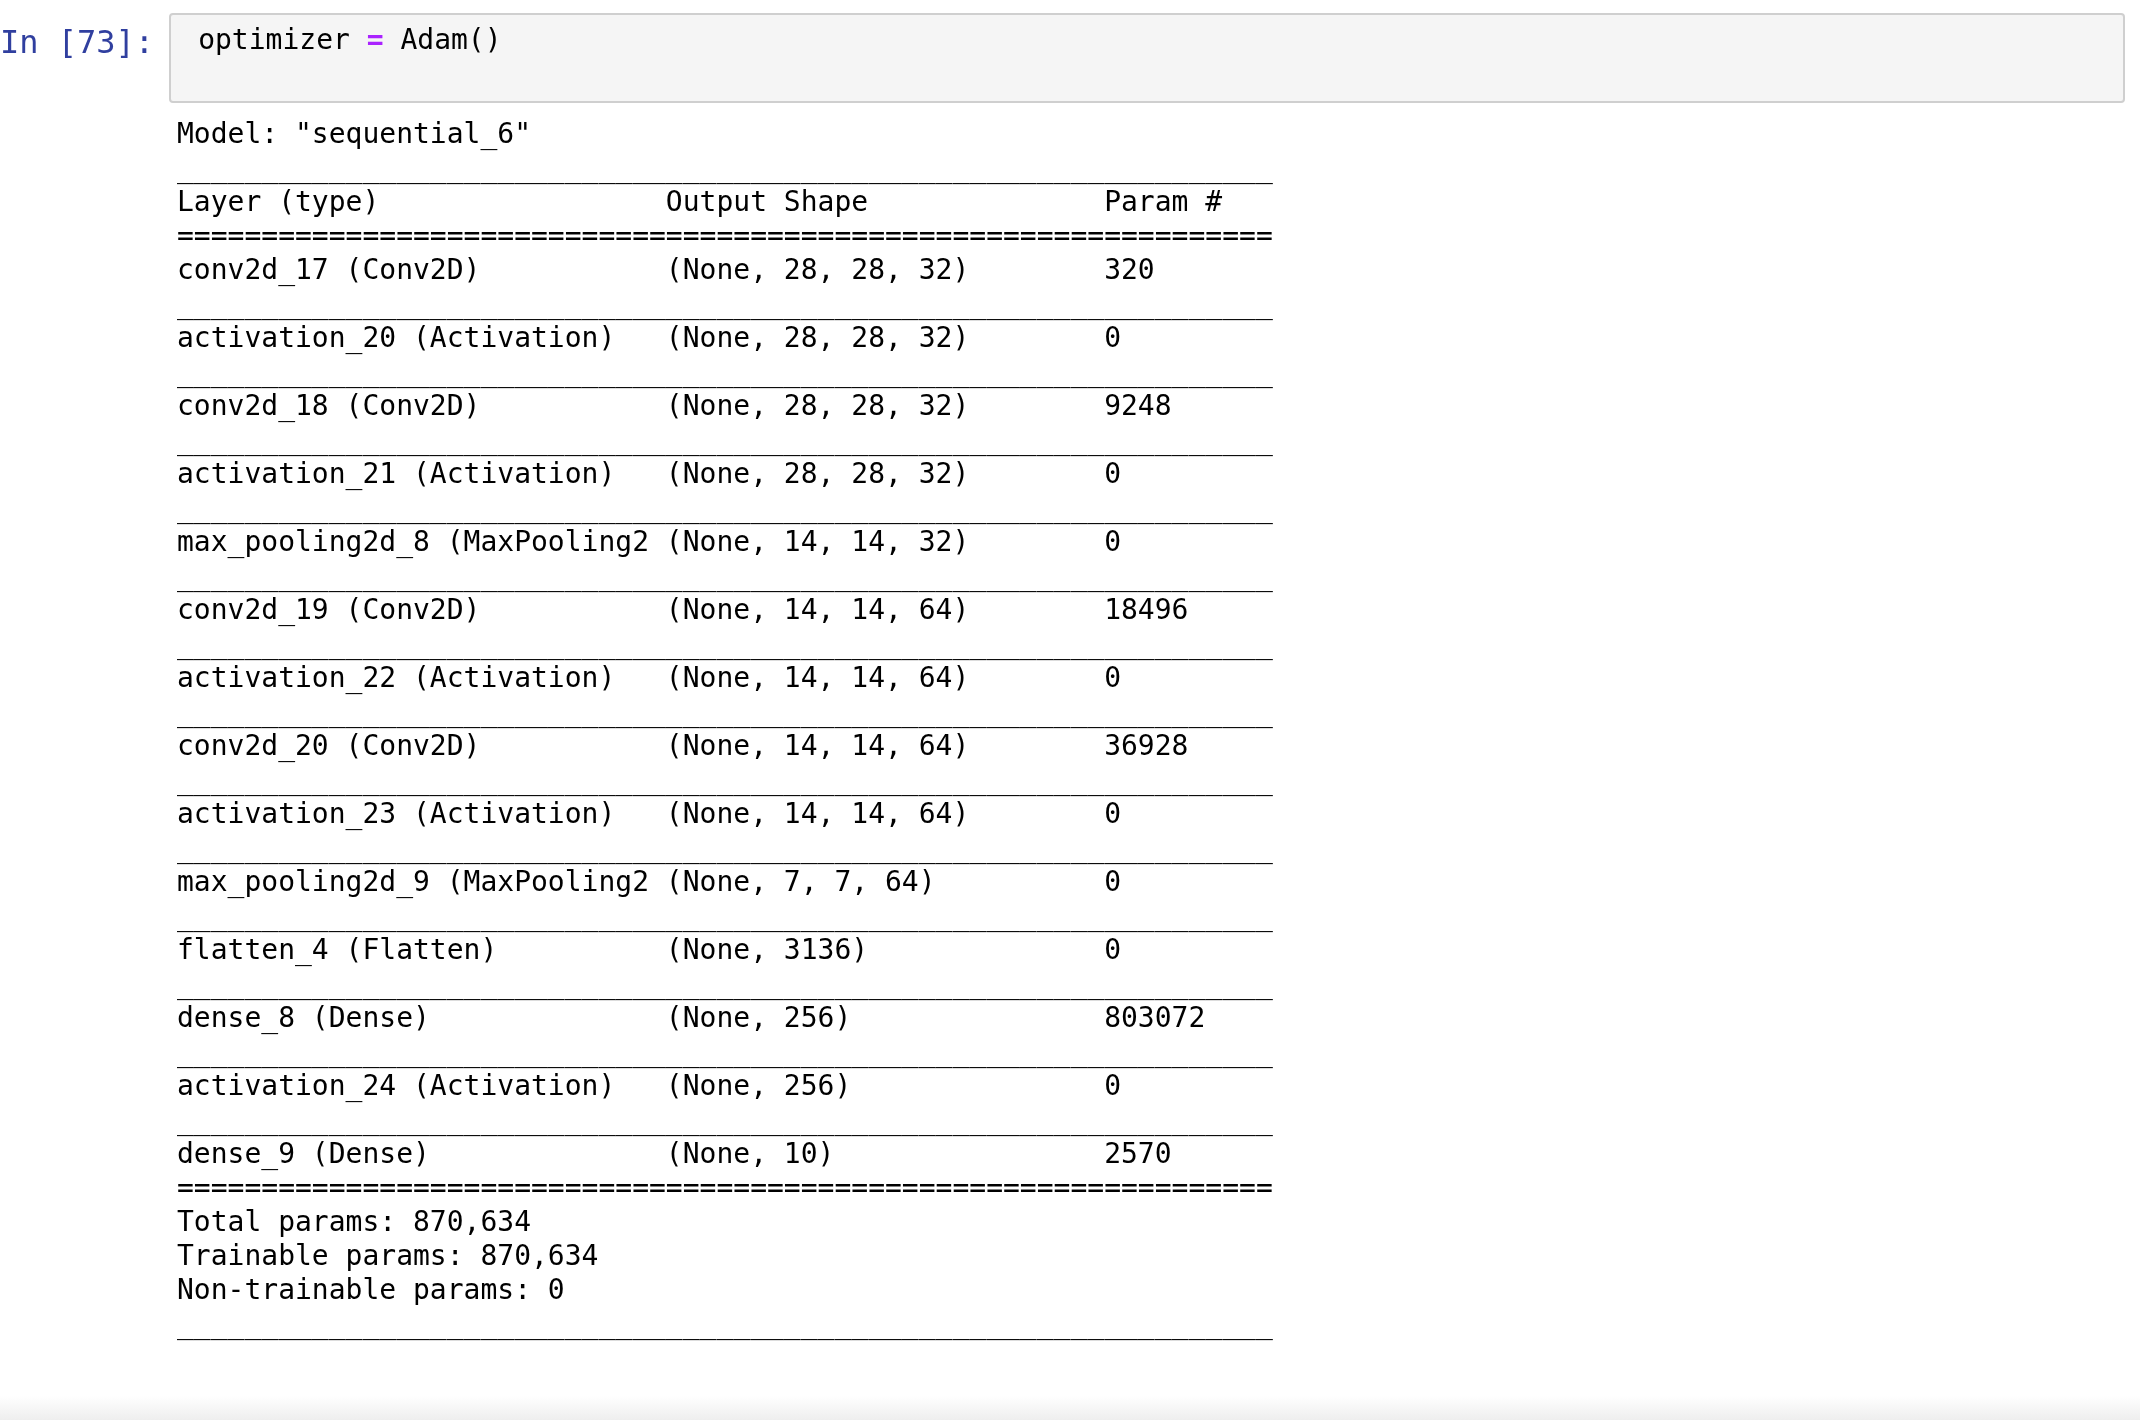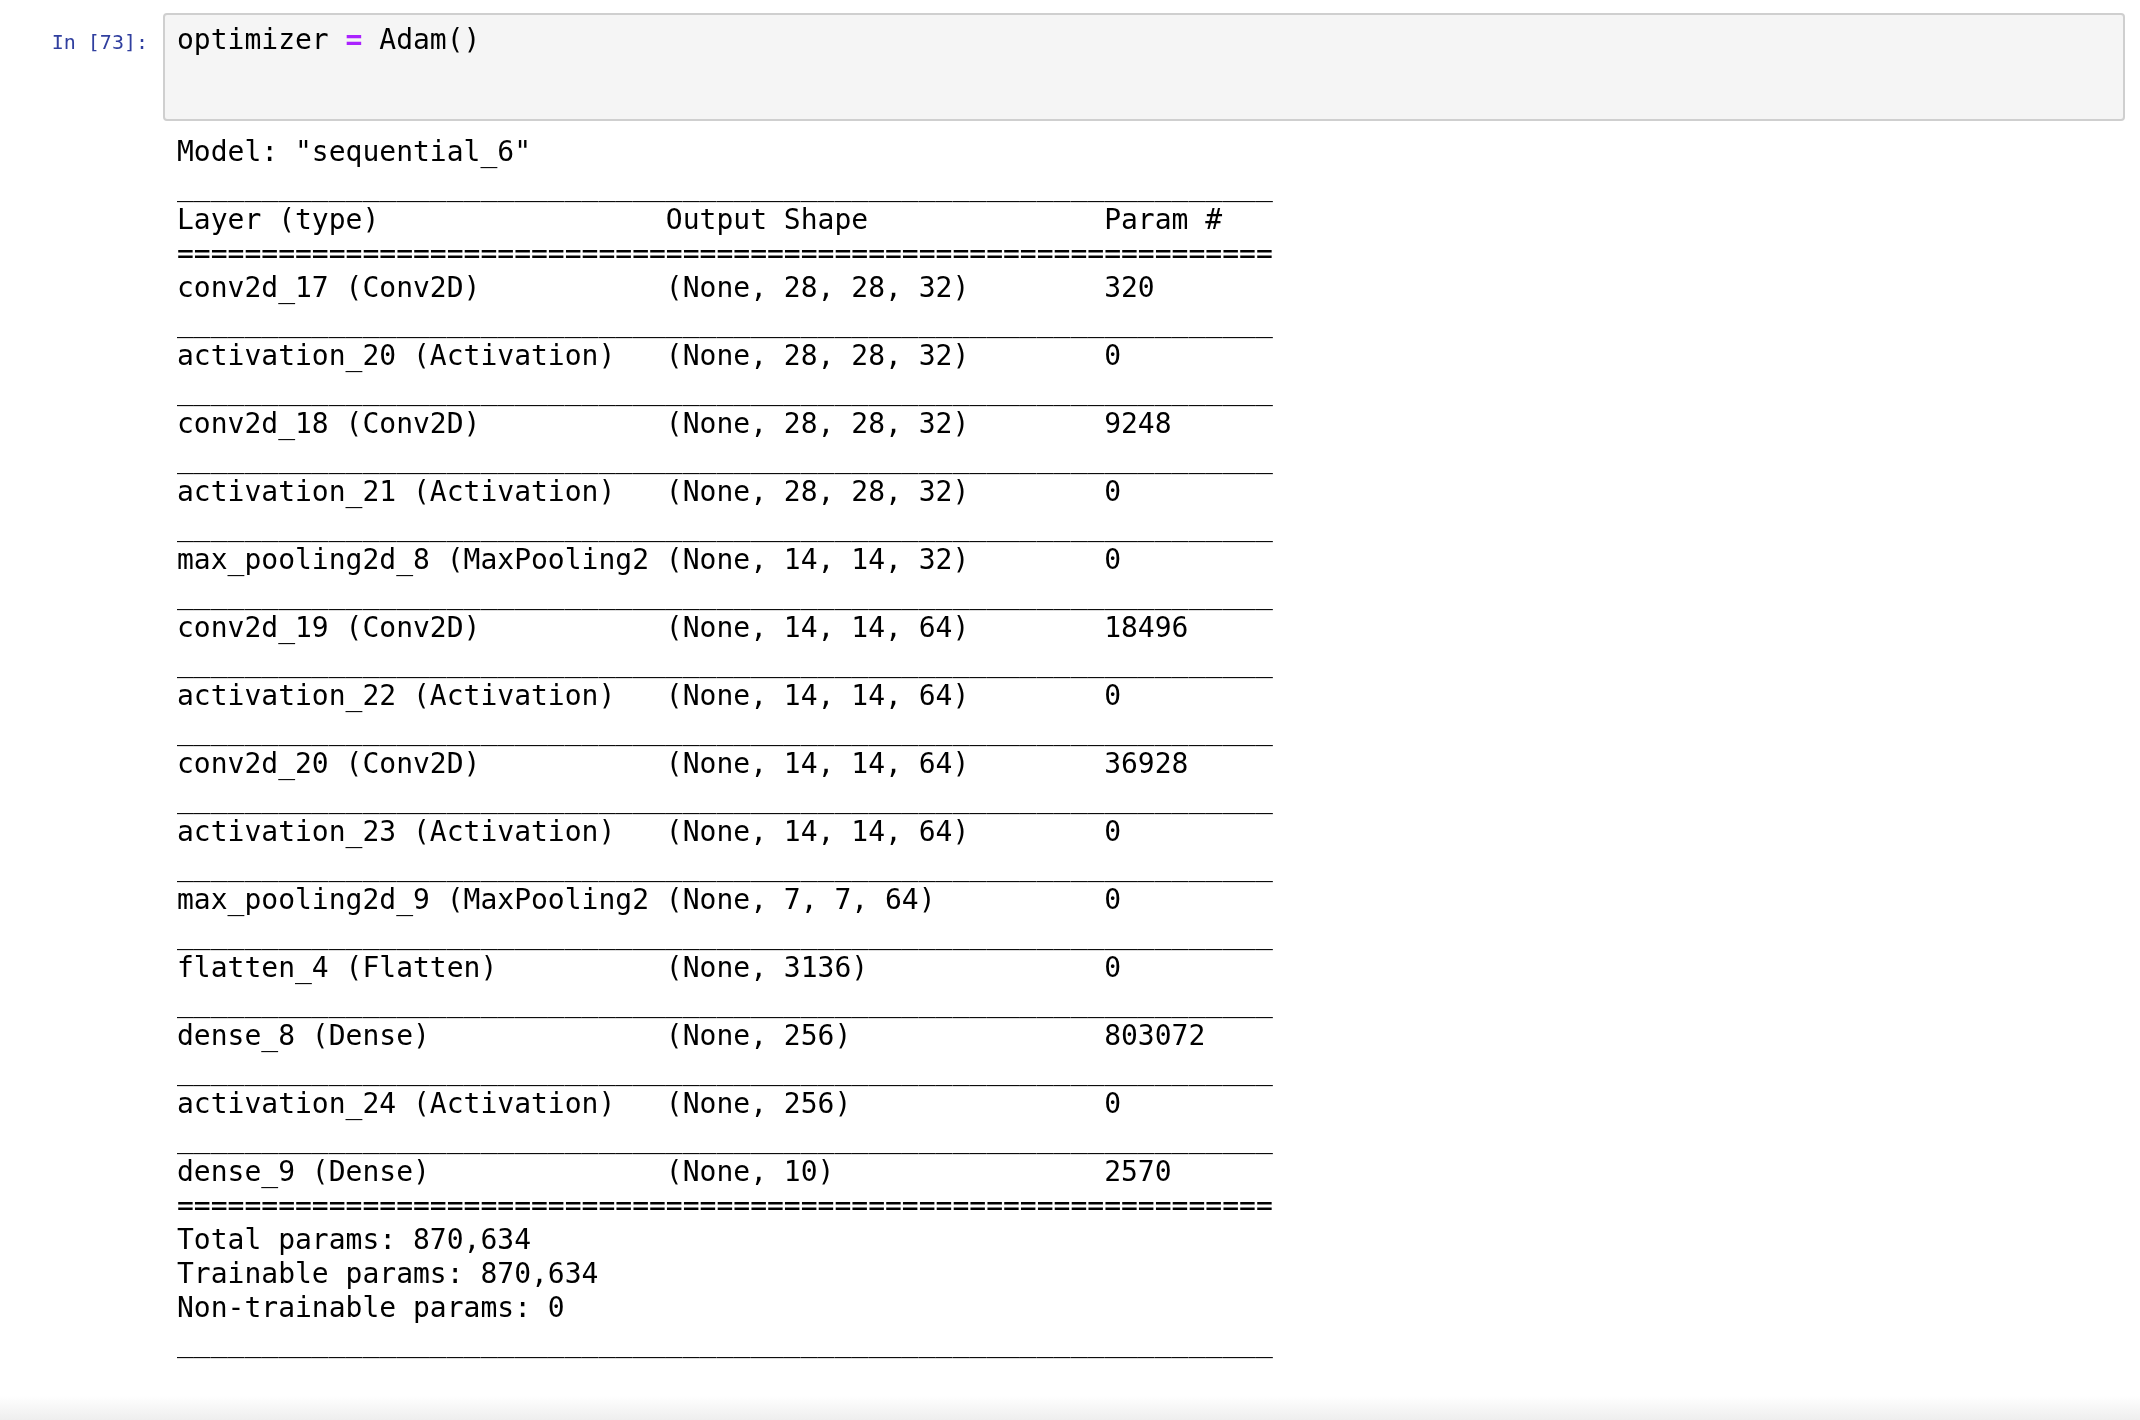--- a/index.html
+++ b/index.html
@@ -21,40 +21,41 @@
     padding-top: 13px;
   }
   .prompt-col {
     flex: 0 0 163px;
     box-sizing: border-box;
     text-align: right;
     padding: 12px 15px 0 0;
   }
   .prompt {
     font-family: "DejaVu Sans Mono", monospace;
-    font-size: 20px;
+    font-size: 32px;
     line-height: 34px;
     color: var(--prompt-blue, #303F9F);
     white-space: pre;
   }
   .input-box {
     flex: 1 1 auto;
     margin-right: 15px;
     border: 2px solid var(--cell-border, #cfcfcf);
     border-radius: 4px;
     background: var(--cell-bg, #f5f5f5);
     overflow: hidden;
   }
   .code-area {
-    padding: 8px 12px 28px 12px;
+    padding: 8px 12px 10px 12px;
     font-family: "DejaVu Sans Mono", monospace;
     font-size: 28px;
     line-height: 34px;
     color: #000000;
     cursor: text;
+    margin-left: 15px;
   }
   .code-line {
     min-height: 34px;
     white-space: pre;
   }
   .tok-op {
     color: var(--op-purple, #AA22FF);
     font-weight: bold;
   }
   .tok-str {

